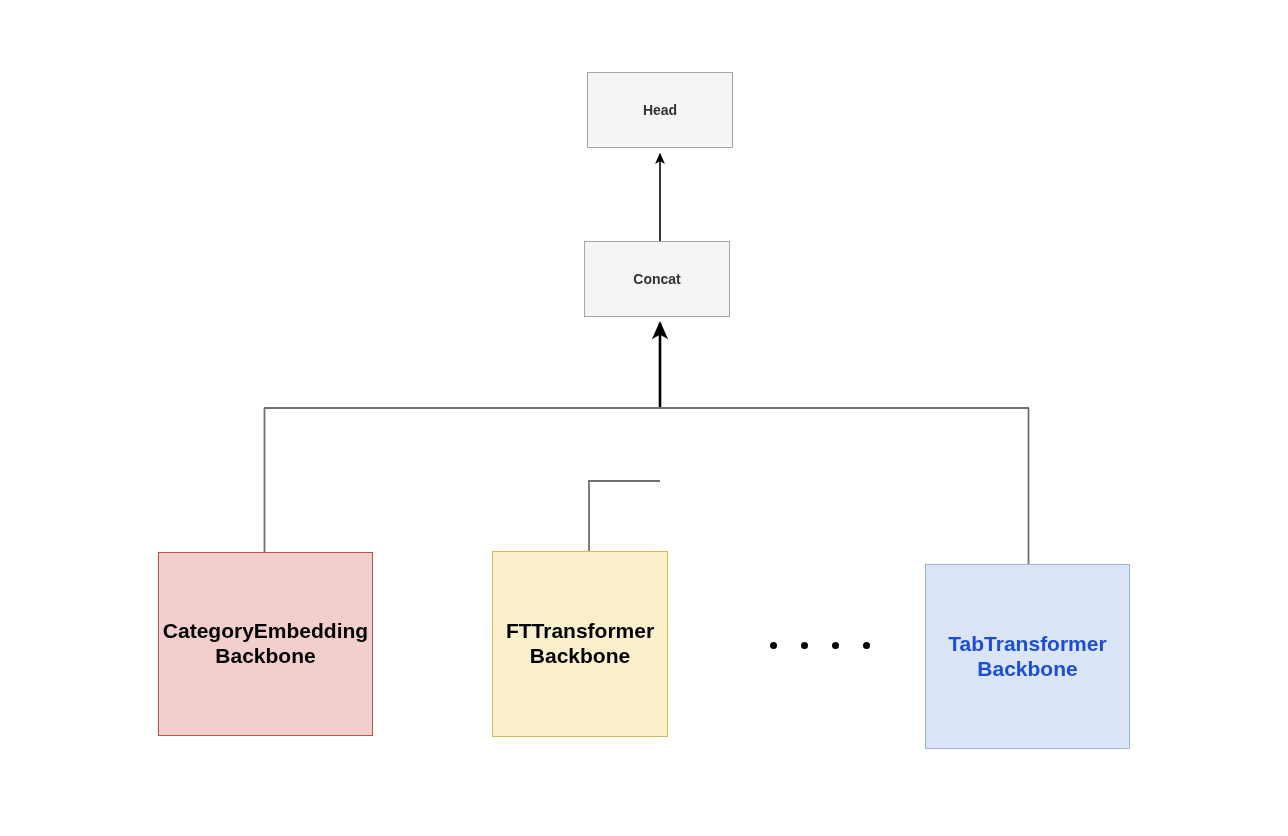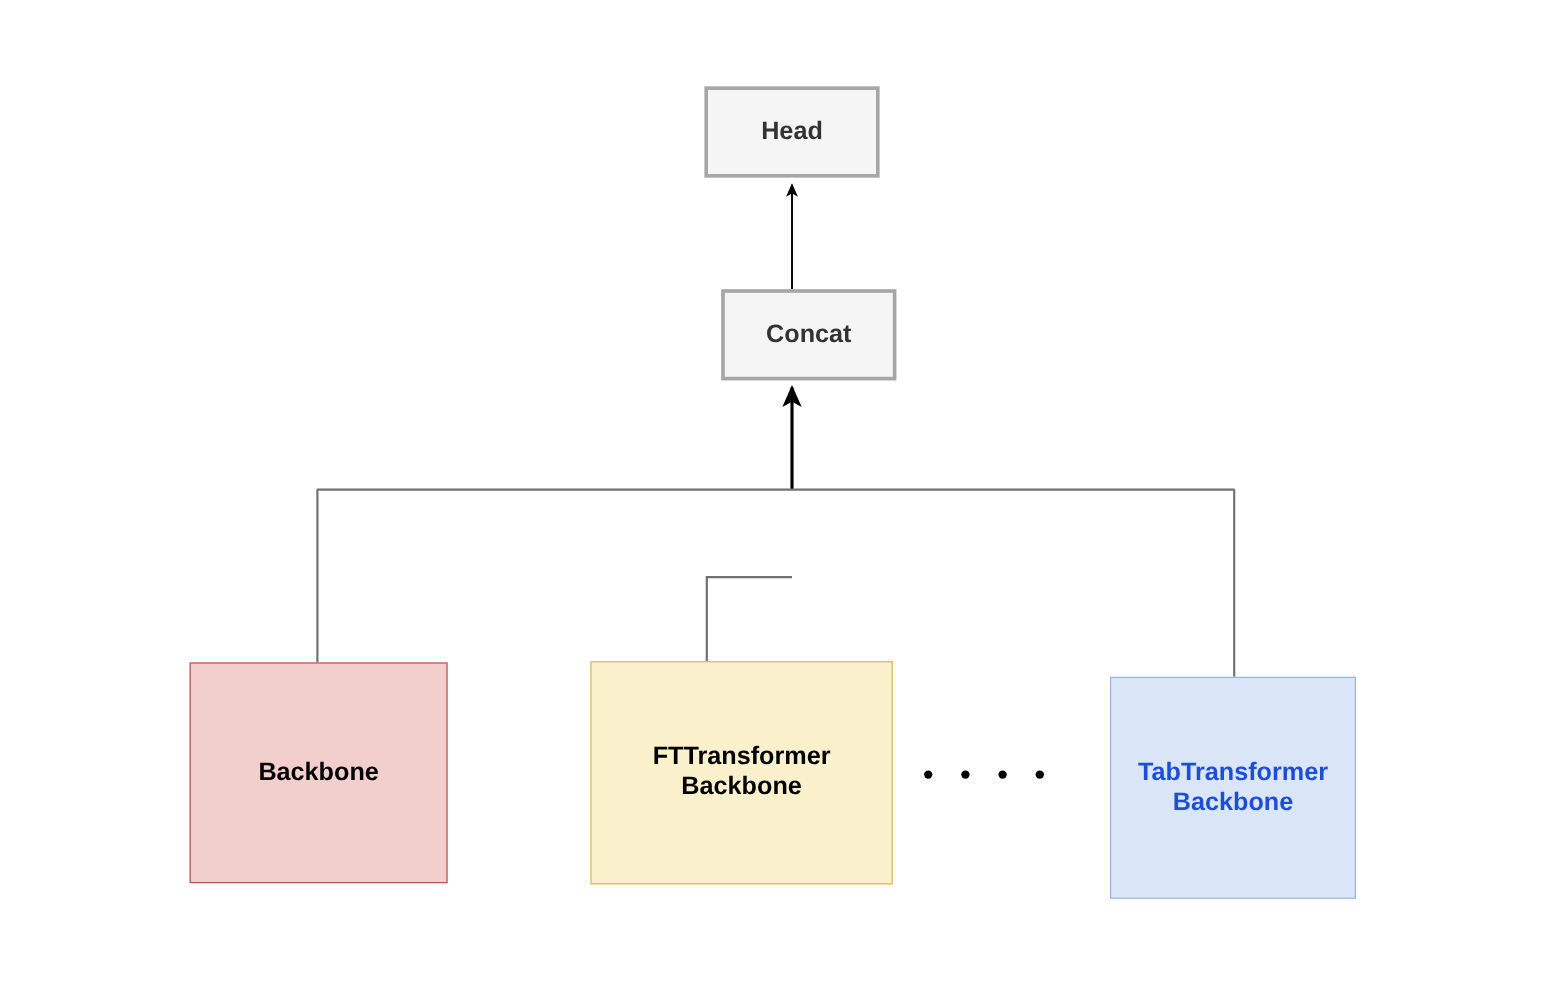--- a/index.html
+++ b/index.html
@@ -32,32 +32,32 @@
     display: flex;
     align-items: center;
     justify-content: center;
     text-align: center;
     font-weight: bold;
     line-height: 1.18;
     white-space: nowrap;
   }
   .node-head, .node-concat {
     background: #f5f5f5;
-    border: 3px solid #404040;
+    border: 1px solid #404040;
     color: #333333;
-    font-size: 21px;
+    font-size: 14px;
   }
   .node-head {
     left: 587px;
     top: 72px;
     width: 146px;
     height: 76px;
   }
   .node-concat {
-    left: 601px;
+    left: 584px;
     top: 241px;
     width: 146px;
     height: 76px;
   }
   .node-backbone {
     color: #000000;
     font-size: 21px;
     border-width: 1px;
     border-style: solid;
   }
@@ -65,21 +65,21 @@
     left: 158px;
     top: 552px;
     width: 215px;
     height: 184px;
     background: #f2cecd;
     border-color: #b85450;
   }
   .node-ft {
     left: 492px;
     top: 551px;
-    width: 252px;
+    width: 176px;
     height: 186px;
     background: #fbf0cc;
     border-color: #d6b656;
   }
   .node-tab {
     left: 925px;
     top: 564px;
     width: 205px;
     height: 185px;
     background: #dae5f7;
@@ -145,20 +145,21 @@
   <div class="node node-head" style="background: rgb(245, 245, 245); border-color: rgb(166, 166, 166); color: rgb(51, 51, 51);">
     <span class="node-label">Head</span>
   </div>
 
   <div class="node node-concat" style="background: rgb(245, 245, 245); border-color: rgb(166, 166, 166); color: rgb(51, 51, 51);">
     <span class="node-label">Concat</span>
   </div>
 
   <div class="node node-backbone node-cat" style="background: rgb(242, 206, 205); border-color: rgb(184, 84, 80); color: rgb(0, 0, 0);">
     <div>
+      <span class="node-label">CategoryEmbedding</span>
       <span class="node-label">Backbone</span>
     </div>
   </div>
 
   <div class="node node-backbone node-ft" style="background: rgb(251, 240, 204); border-color: rgb(214, 182, 86); color: rgb(0, 0, 0);">
     <div>
       <span class="node-label">FTTransformer</span>
       <span class="node-label">Backbone</span>
     </div>
   </div>

